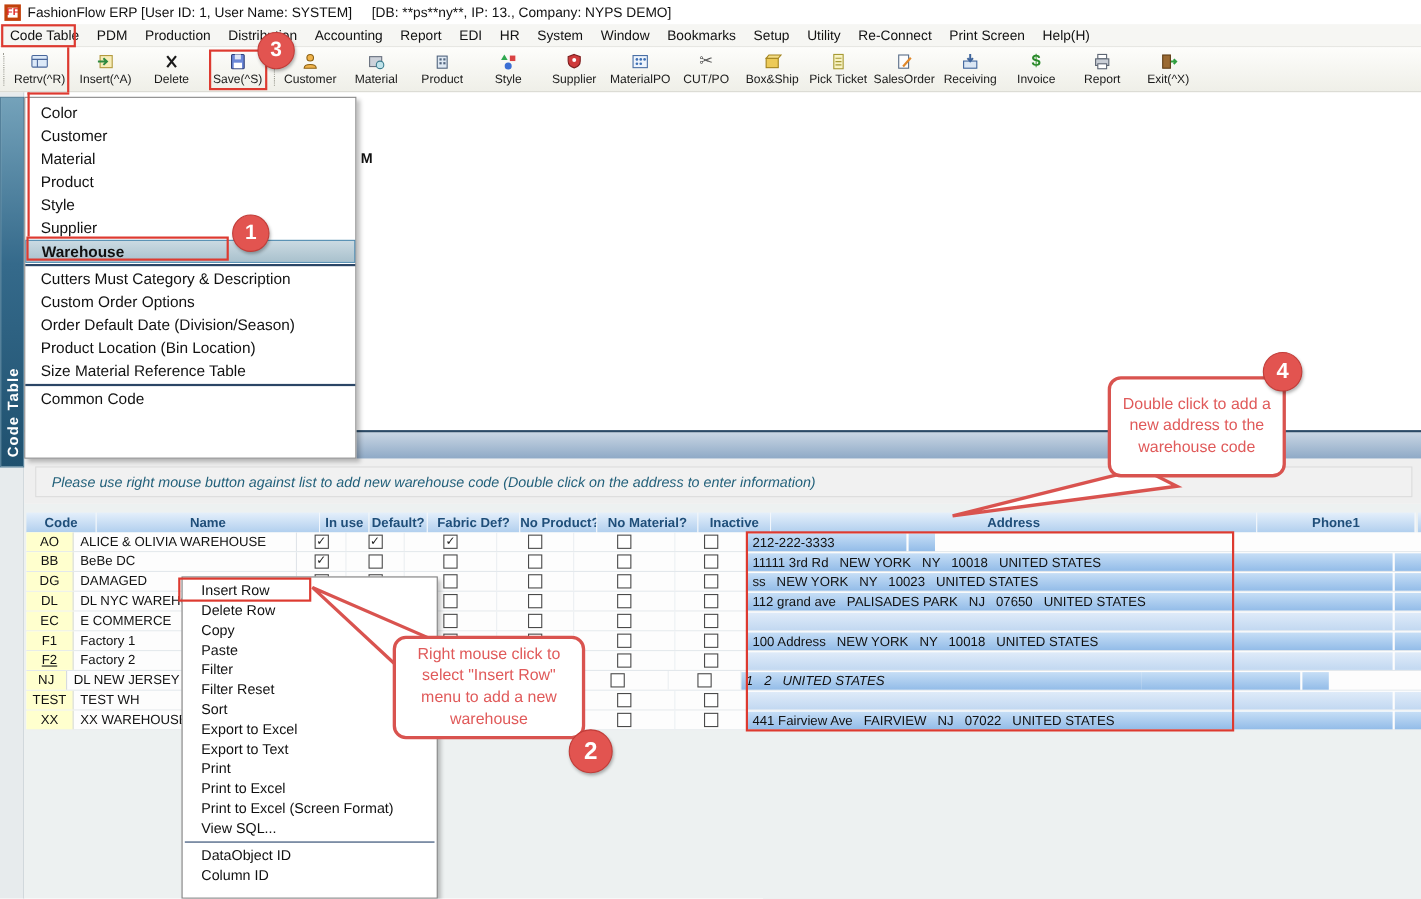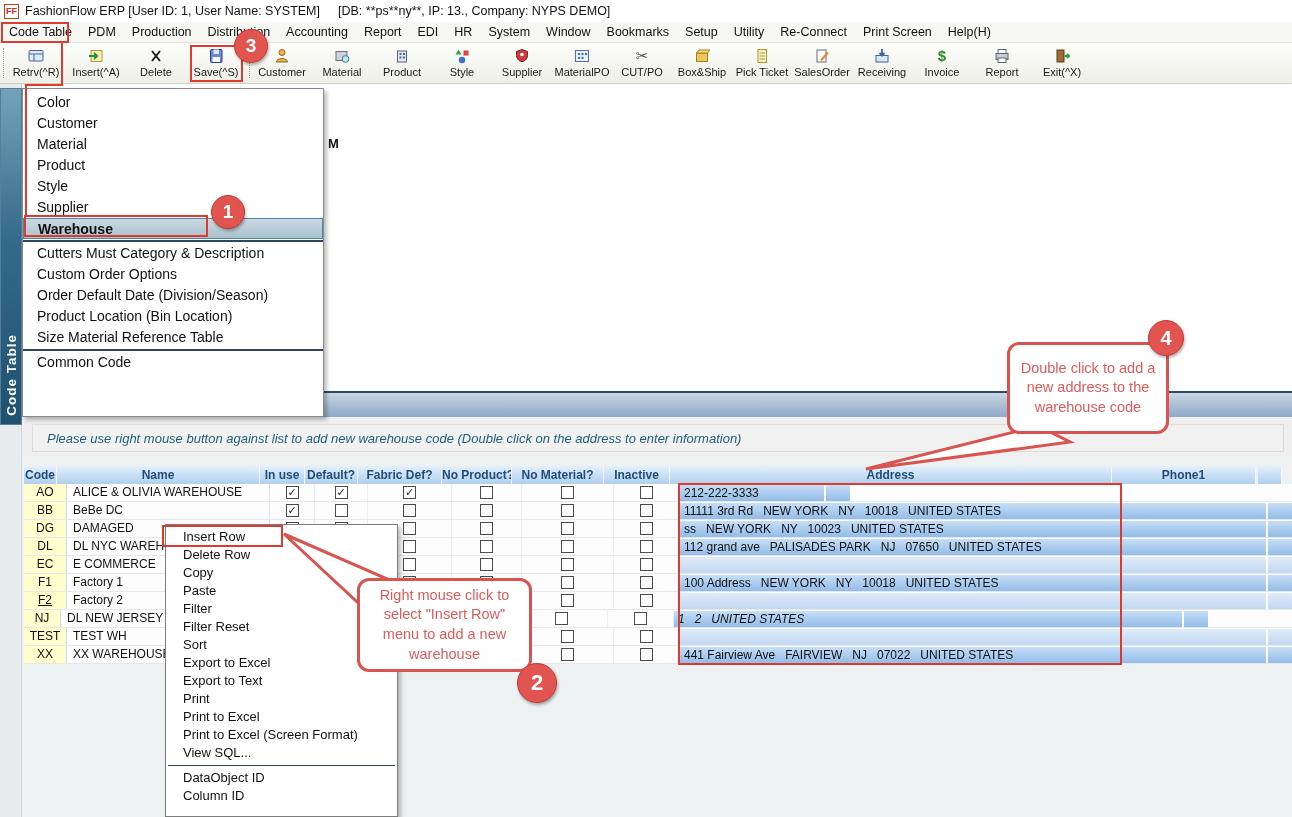--- a/index.html
+++ b/index.html
@@ -2,21 +2,21 @@
 <html><head>
 <meta charset="utf-8">
 <style>
   * { margin:0; padding:0; box-sizing:border-box; }
   html,body { width:1292px; height:817px; }
   body { font-family:"Liberation Sans", sans-serif; background:#fff; position:relative; overflow:hidden; }
   .screen { position:absolute; inset:0; width:1292px; height:817px; }
 
   
   .titlebar { position:absolute; left:0; top:0; width:1292px; height:22px; background:#fff; display:flex; align-items:center; }
-  .app-icon { width:15px; height:15px; margin-left:4px; background:#fff; border:1px solid #c2410c; color:#d22; font-size:9px; font-weight:bold; display:flex; align-items:center; justify-content:center; }
+  .app-icon { width:15px; height:15px; margin-left:4px; background:#fff; border:3px solid #c2410c; color:#d22; font-size:9px; font-weight:bold; display:flex; align-items:center; justify-content:center; }
   .title-left { margin-left:6px; font-size:12.5px; color:#111; }
   .title-right { margin-left:18px; font-size:12.5px; color:#111; }
 
   
   .menubar { position:absolute; left:0; top:22px; width:1292px; height:21px; background:#f6f6f3; display:flex; align-items:center; padding-left:4px; border-bottom:1px solid #e3e3df; }
   .menubar .mitem { font-size:12.5px; color:#111; padding:0 8px; height:21px; line-height:21px; cursor:default; }
   .menubar .mitem:first-child { padding-left:5px; }
 
   
   .toolbar { position:absolute; left:0; top:43px; width:1292px; height:41px; background:linear-gradient(#fdfdfb,#efefe8); border-bottom:1px solid #cfcfc6; display:flex; align-items:flex-start; padding-left:6px; }
@@ -280,21 +280,21 @@
   <div class="fragment-m">M</div>
   <div class="panel-band"></div>
   <div class="instruction-panel">
     <div class="instruction-inner">
       <span class="instruction-text">Please use right mouse button against list to add new warehouse code (Double click on the address to enter information)</span>
     </div>
   </div>
 
   <div class="table-area">
     <div class="grid-header">
-      <div class="hcell" style="width:33px">Code</div>
+      <div class="hcell" style="width:64px">Code</div>
       <div class="hcell" style="width:203px">Name</div>
       <div class="hcell" style="width:45px">In use</div>
       <div class="hcell" style="width:53px">Default?</div>
       <div class="hcell" style="width:84px">Fabric Def?</div>
       <div class="hcell" style="width:70px">No Product?</div>
       <div class="hcell" style="width:92px">No Material?</div>
       <div class="hcell" style="width:66px">Inactive</div>
       <div class="hcell" style="width:442px">Address</div>
       <div class="hcell" style="width:144px">Phone1</div>
       <div class="hcell" style="width:24px;margin-left:2px"></div>

